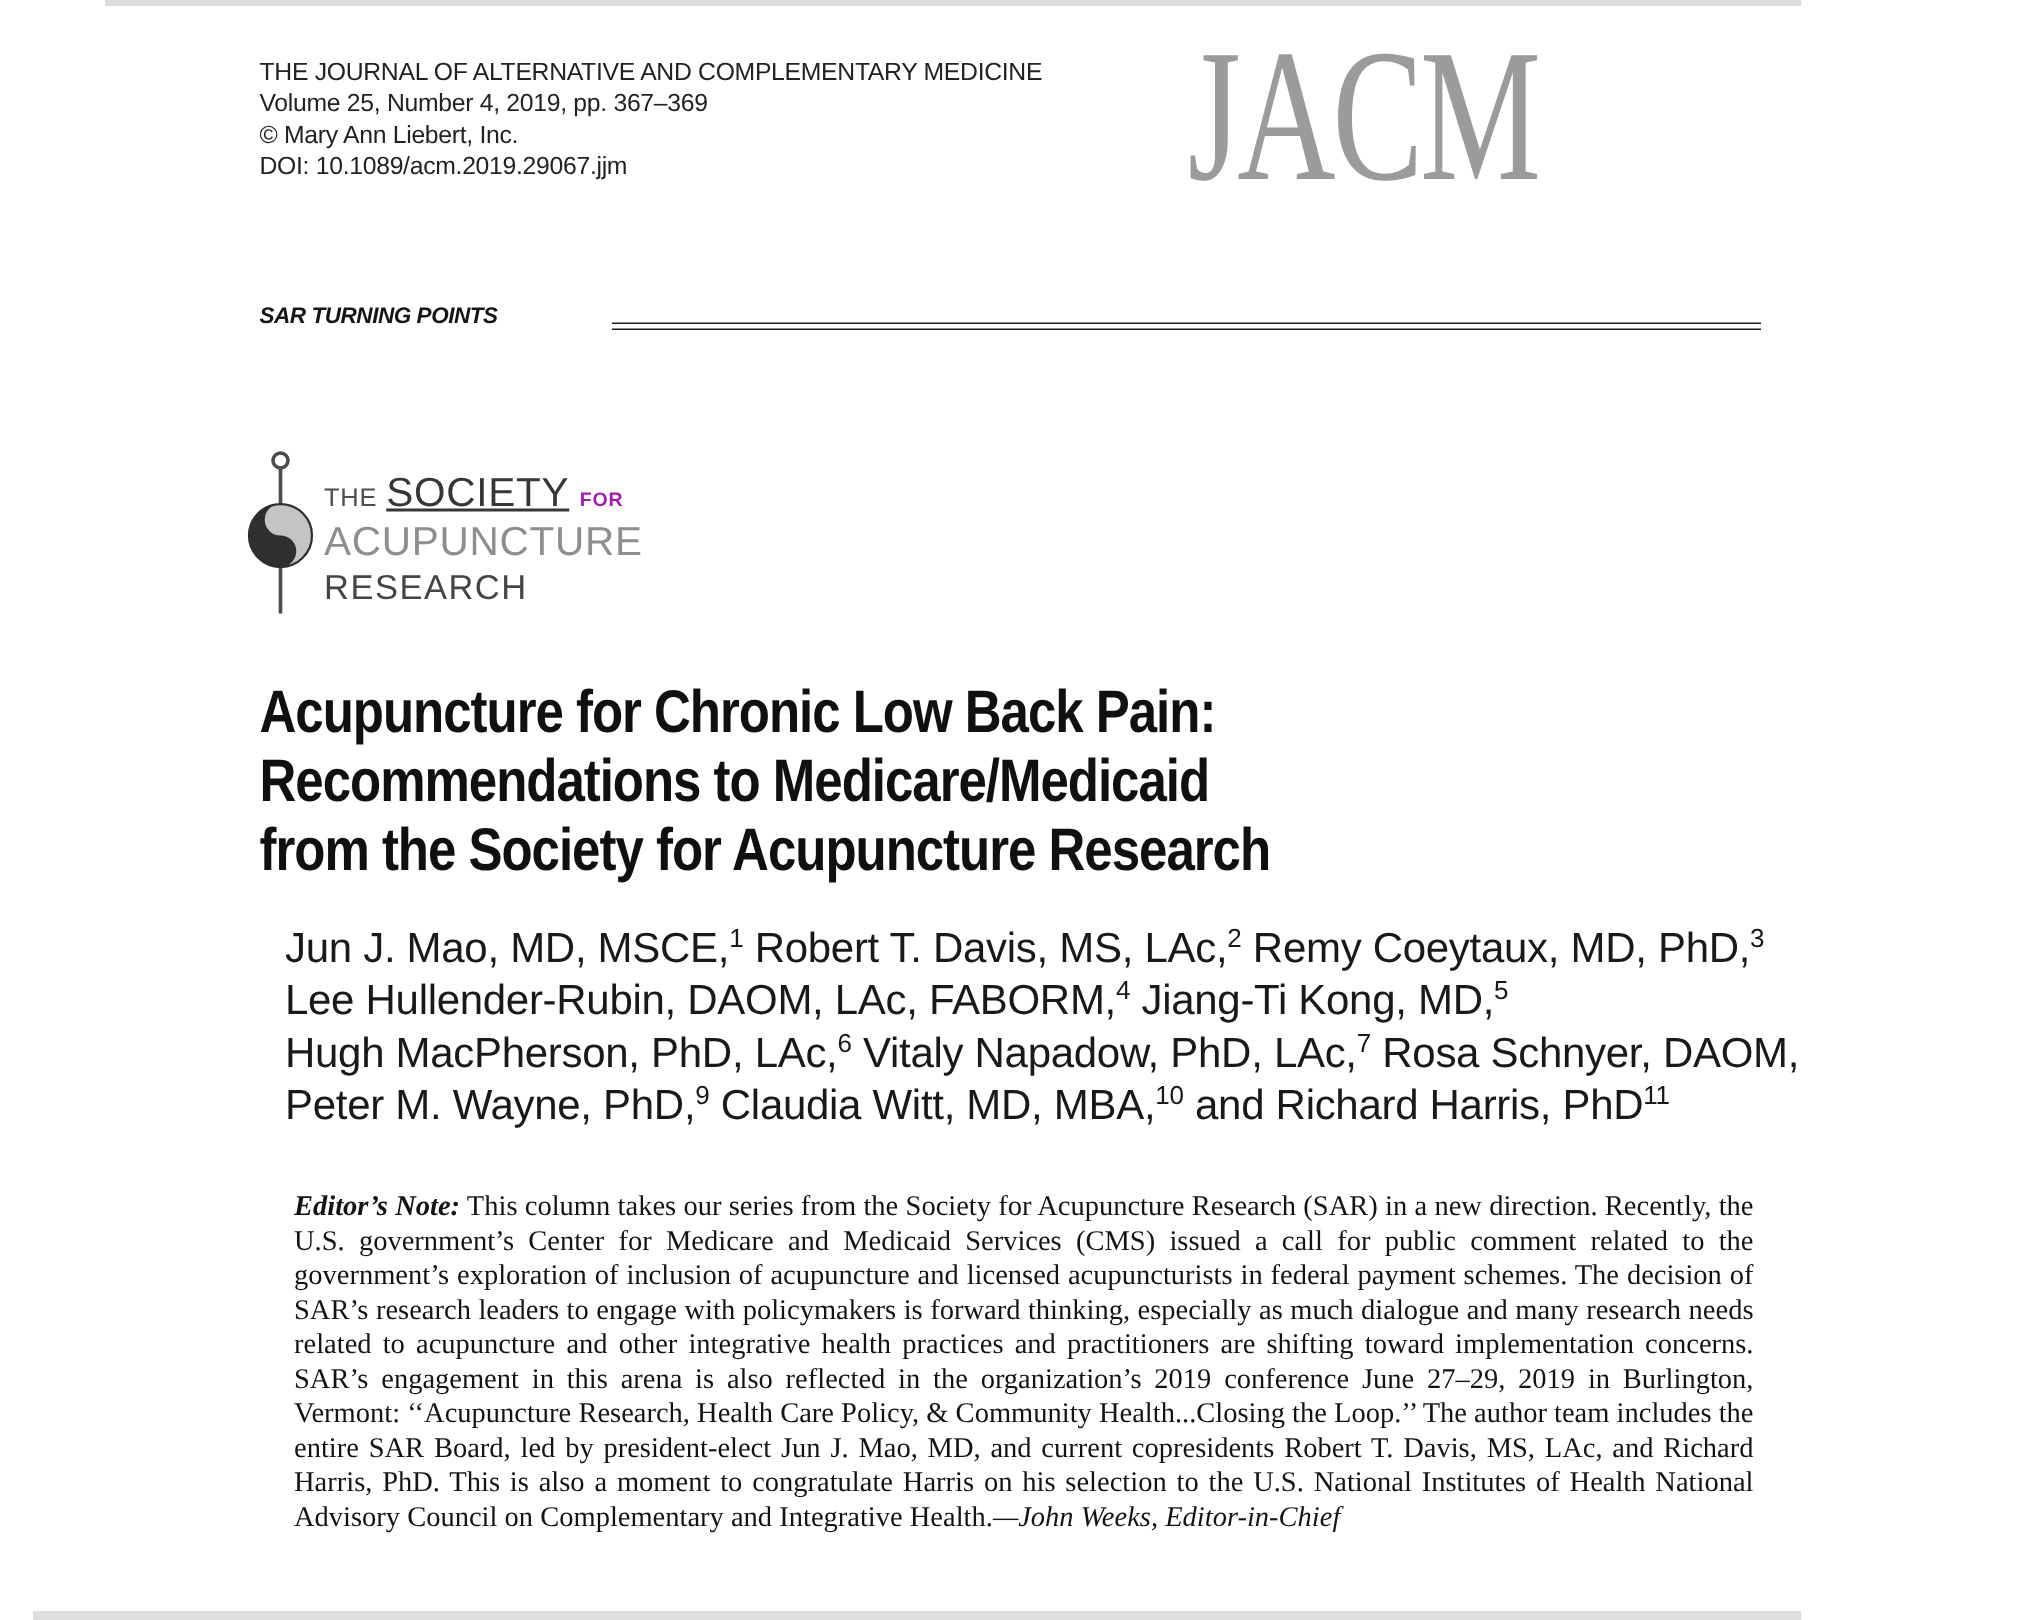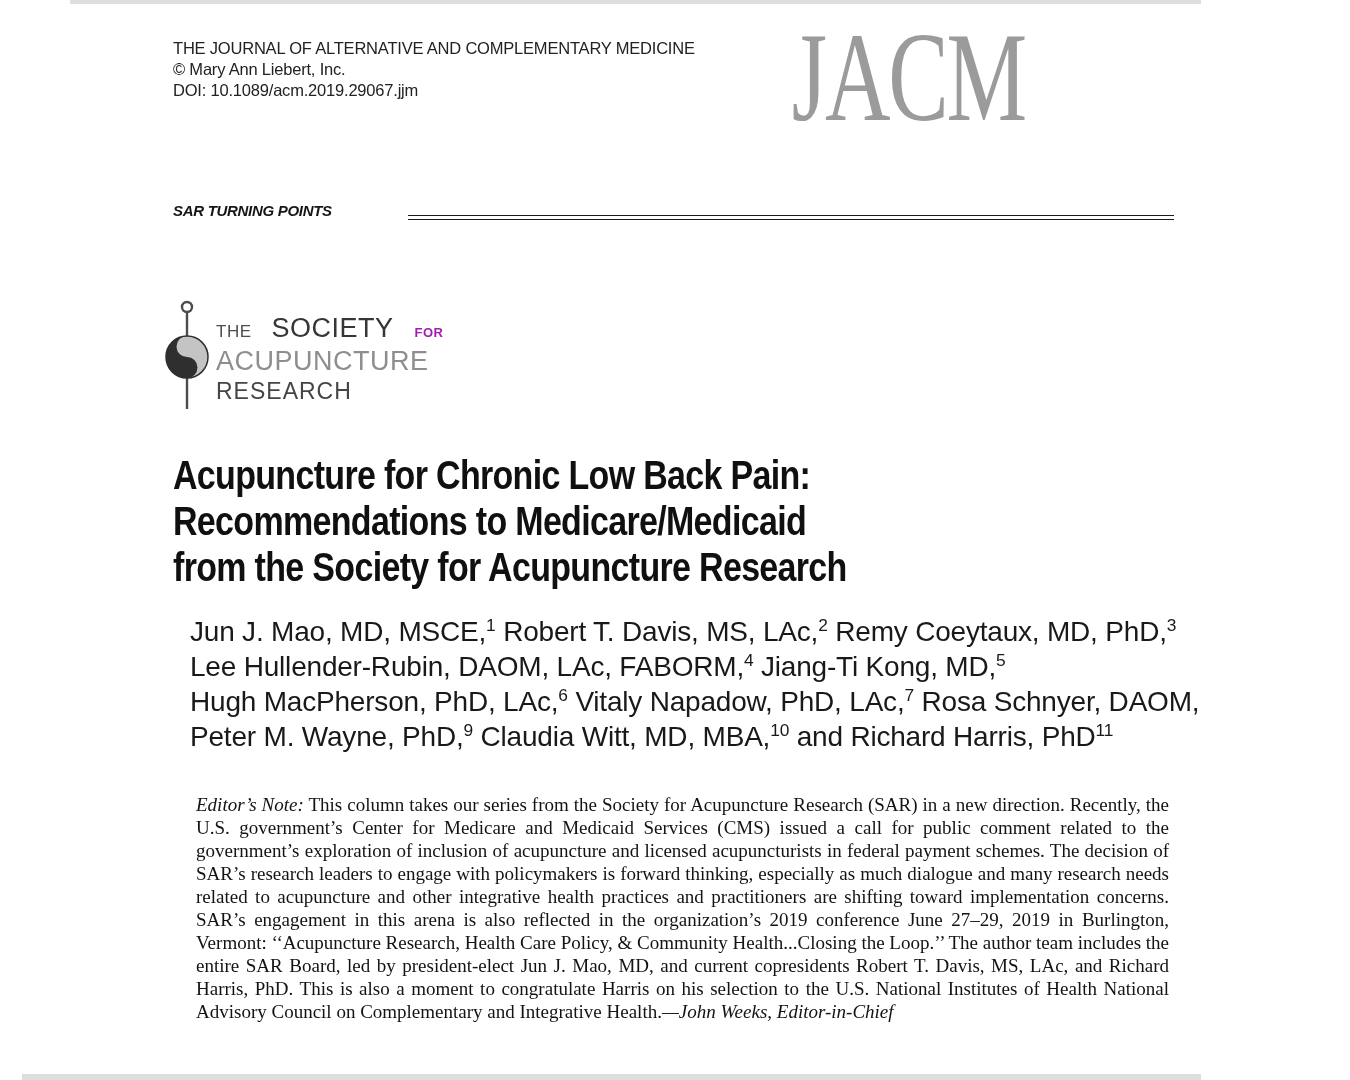--- a/index.html
+++ b/index.html
@@ -70,26 +70,26 @@
   }
   .sar-logo {
     position: absolute;
     left: 164px;
     top: 297px;
     display: flex;
     align-items: flex-start;
   }
   .sar-icon { width: 46px; height: 116px; display: block; }
   .sar-logo-text { margin-left: 6px; padding-top: 16px; }
-  .sar-line1 { display: flex; align-items: baseline; white-space: pre; gap: 14px; }
+  .sar-line1 { display: flex; align-items: baseline; white-space: pre; }
   .sar-the {
     font-size: 17px; color: #4e4e4e; letter-spacing: 0.5px; margin-right: 6px;
   }
   .sar-society {
-    font-size: 27px; color: #363636; letter-spacing: 0.5px; margin-right: 7px;
+    font-size: 27px; color: #363636; letter-spacing: 0.5px; margin-right: 7px; text-decoration: underline;
   }
   .sar-for {
     font-size: 13px; color: #a21caf; letter-spacing: 0.5px; font-weight: bold;
   }
   .sar-line2 {
     font-size: 27px; color: var(--logo-gray, #8e8e8e);
     letter-spacing: 0.5px; margin-top: 3px; line-height: 28px;
   }
   .sar-line3 {
     font-size: 23px; color: #454545;
@@ -131,33 +131,34 @@
     left: 196px;
     top: 793px;
     width: 973px;
     margin: 0;
     font-family: "Liberation Serif", serif;
     font-size: 19px;
     line-height: 23px;
     text-align: justify;
     color: #131313;
   }
-  .note-lead { font-weight: normal; font-style: italic; }
+  .note-lead { font-weight: bold; font-style: italic; }
   .note-signature { font-style: italic; }
 </style>
 </head>
 <body>
 
 <div class="page" style="--text: #1c1c1c; --jacm-gray: #9b9b9b; --logo-gray: #8e8e8e; --scan-edge: #dedede;">
 
   <div class="scan-edge-top"></div>
   <div class="scan-edge-bottom"></div>
 
   <div class="journal-header">
       <div>THE JOURNAL OF ALTERNATIVE AND COMPLEMENTARY MEDICINE</div>
+      <div>Volume 25, Number 4, 2019, pp. 367–369</div>
       <div>© Mary Ann Liebert, Inc.</div>
       <div>DOI: 10.1089/acm.2019.29067.jjm</div>
     </div>
 
   <div class="jacm-logo">JACM</div>
 
   <div class="section-label">SAR TURNING POINTS</div>
   <div class="section-rule"></div>
 
   <div class="sar-logo">

